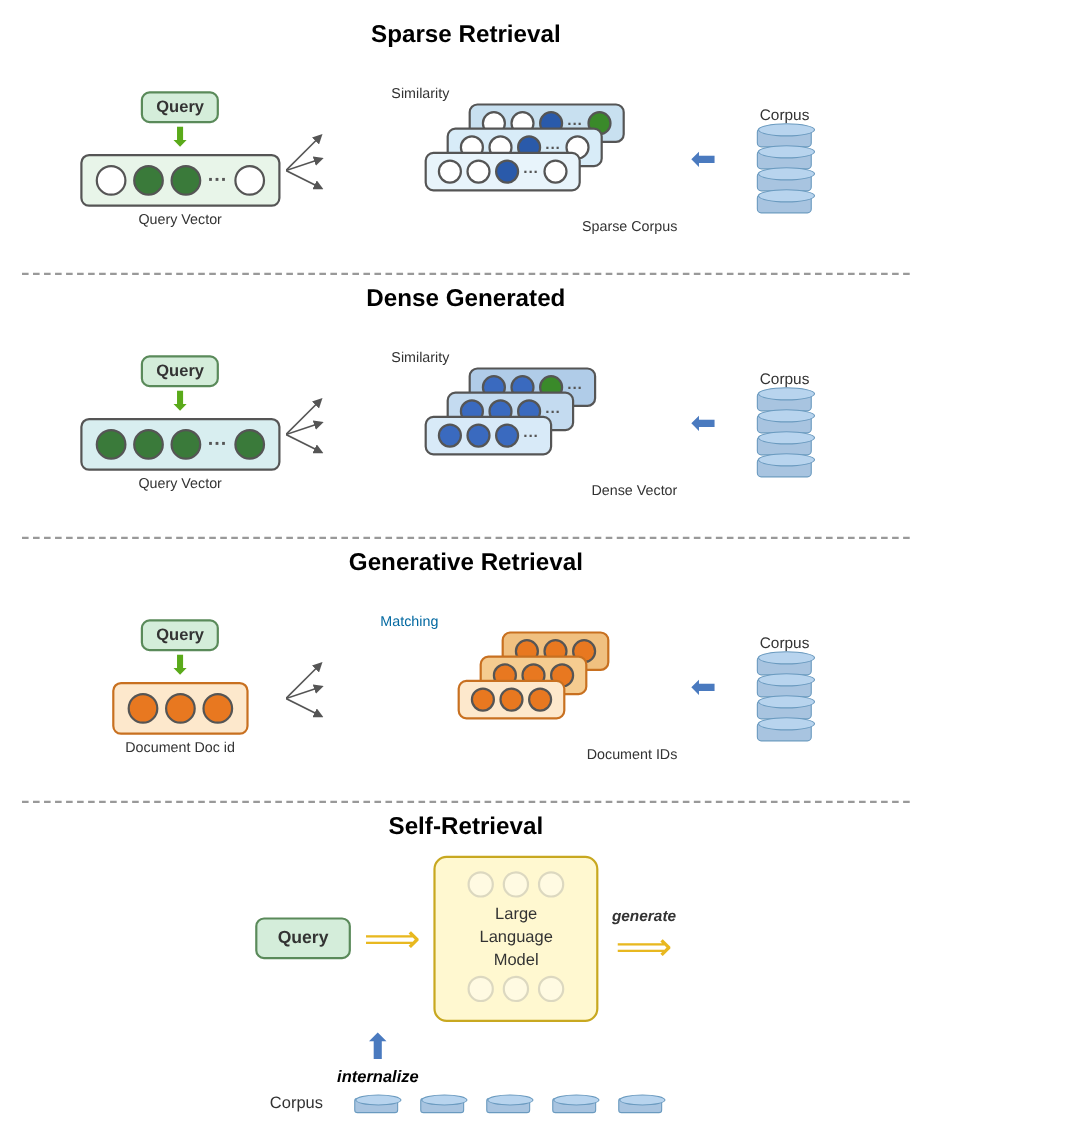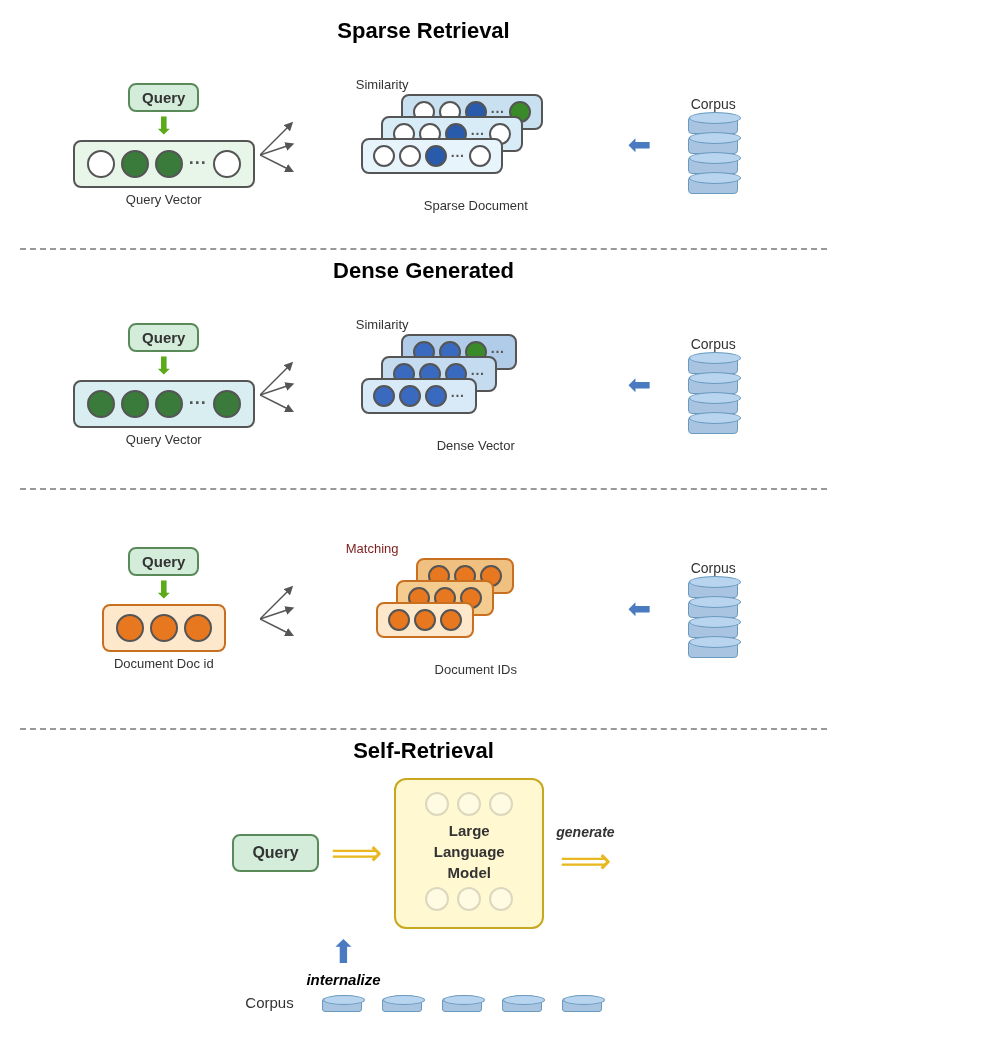--- a/index.html
+++ b/index.html
@@ -206,21 +206,21 @@
 
     .col-left {
       display: flex;
       flex-direction: column;
       align-items: center;
       width: 160px;
     }
     .col-mid {
       display: flex;
       flex-direction: column;
-      align-items: center;
+      align-items: flex-end;
       position: relative;
       width: 280px;
     }
     .col-right {
       display: flex;
       flex-direction: column;
       align-items: center;
       width: 100px;
     }
   </style>
@@ -281,21 +281,21 @@
           </div>
 
           <div style="position:absolute;top:44px;left:0;background:#e8f4fb;border:2px solid #555;border-radius:8px;padding:5px 10px;display:flex;align-items:center;gap:4px;">
             <div class="circle white" style="width:22px;height:22px;"></div>
             <div class="circle white" style="width:22px;height:22px;"></div>
             <div class="circle" style="width:22px;height:22px;background:#2a5aaa;"></div>
             <span style="font-size:14px;font-weight:bold;color:#555;">···</span>
             <div class="circle white" style="width:22px;height:22px;"></div>
           </div>
         </div>
-        <div class="label">Sparse Document</div>
+        <div class="label">Sparse Corpus</div>
       </div>
 
       <div style="display:flex;align-items:center;margin:0 4px;">
         <span style="font-size:28px;color:#4a7abf;">⬅</span>
       </div>
 
       <div class="col-right">
         <div class="corpus-label">Corpus</div>
         <div class="db-stack">
           <div class="db-cylinder"></div>
@@ -372,20 +372,21 @@
           <div class="db-cylinder"></div>
           <div class="db-cylinder"></div>
           <div class="db-cylinder"></div>
           <div class="db-cylinder"></div>
         </div>
       </div>
     </div>
   </div>
 
   <div class="section" style="flex: 1.1;">
+    <div class="section-title">Generative Retrieval</div>
     <div class="section-row">
 
       <div class="col-left">
         <div class="query-box">Query</div>
         <div class="arrow-down">⬇</div>
         <div class="vector-box orange-style">
           <div class="circle orange" style="width:28px;height:28px;"></div>
           <div class="circle orange" style="width:28px;height:28px;"></div>
           <div class="circle orange" style="width:28px;height:28px;"></div>
         </div>
@@ -399,21 +400,21 @@
           <line x1="0" y1="40" x2="30" y2="55" stroke="#555" stroke-width="1.5" marker-end="url(#ah3)"></line>
           <defs>
             <marker id="ah3" markerWidth="6" markerHeight="6" refX="3" refY="3" orient="auto">
               <path d="M0,0 L0,6 L6,3 z" fill="#555"></path>
             </marker>
           </defs>
         </svg>
       </div>
 
       <div class="col-mid">
-        <div style="font-size:13px;color:#7f1d1d;align-self:flex-start;margin-left:10px;margin-bottom:2px;">Matching</div>
+        <div style="font-size:13px;color:#0369a1;align-self:flex-start;margin-left:10px;margin-bottom:2px;">Matching</div>
         <div style="position:relative;width:200px;height:100px;">
           <div style="position:absolute;top:0;left:40px;background:#f0c080;border:2px solid #c87020;border-radius:8px;padding:5px 10px;display:flex;align-items:center;gap:4px;">
             <div class="circle orange" style="width:22px;height:22px;"></div>
             <div class="circle orange" style="width:22px;height:22px;"></div>
             <div class="circle orange" style="width:22px;height:22px;"></div>
           </div>
           <div style="position:absolute;top:22px;left:20px;background:#f5cc90;border:2px solid #c87020;border-radius:8px;padding:5px 10px;display:flex;align-items:center;gap:4px;">
             <div class="circle orange" style="width:22px;height:22px;"></div>
             <div class="circle orange" style="width:22px;height:22px;"></div>
             <div class="circle orange" style="width:22px;height:22px;"></div>
@@ -451,21 +452,21 @@
       <div class="query-box" style="font-size:16px;padding:8px 18px;">Query</div>
 
       <span style="font-size:36px;color:#e8b820;">⟹</span>
 
       <div class="llm-box">
         <div class="llm-circles">
           <div class="circle white" style="width:24px;height:24px;border-color:#aaa;"></div>
           <div class="circle white" style="width:24px;height:24px;border-color:#aaa;"></div>
           <div class="circle white" style="width:24px;height:24px;border-color:#aaa;"></div>
         </div>
-        <div style="font-size:15px;font-weight:bold;line-height:1.4;">Large<br>Language<br>Model</div>
+        <div style="font-size:15px;font-weight:normal;line-height:1.4;">Large<br>Language<br>Model</div>
         <div class="llm-circles" style="margin-top:4px;">
           <div class="circle white" style="width:24px;height:24px;border-color:#aaa;"></div>
           <div class="circle white" style="width:24px;height:24px;border-color:#aaa;"></div>
           <div class="circle white" style="width:24px;height:24px;border-color:#aaa;"></div>
         </div>
       </div>
 
       <div style="display:flex;flex-direction:column;align-items:center;">
         <span class="generate-label">generate</span>
         <span style="font-size:36px;color:#e8b820;">⟹</span>

